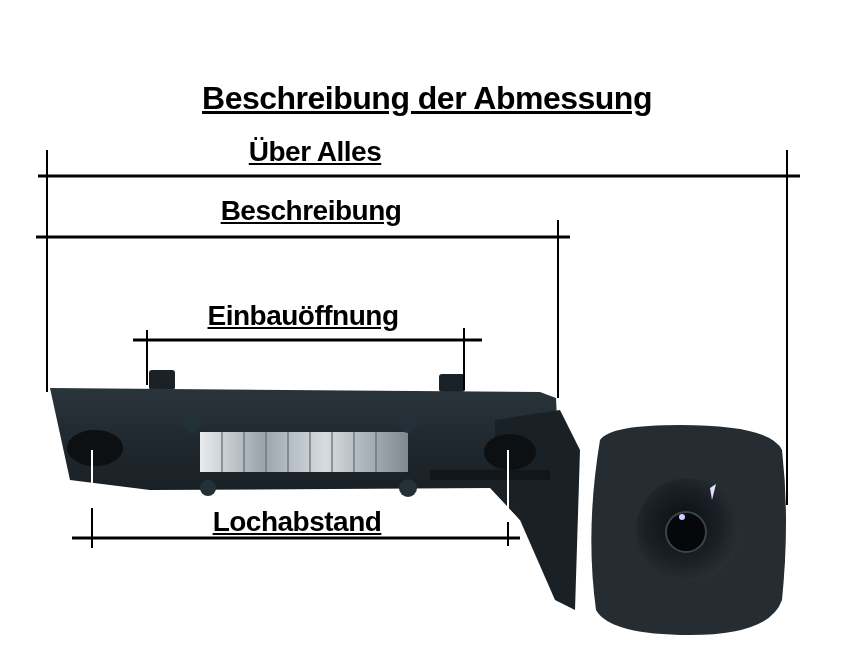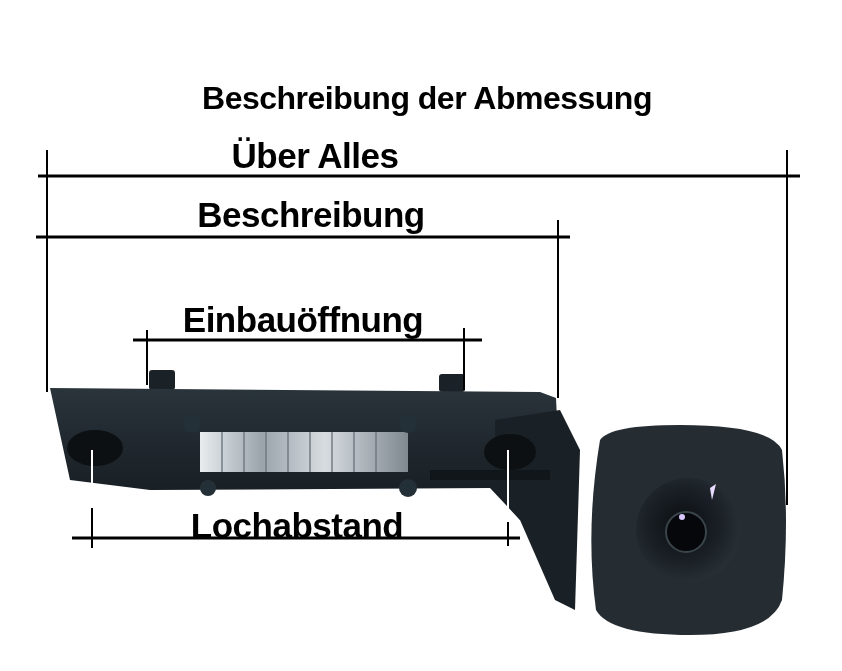--- a/index.html
+++ b/index.html
@@ -1,19 +1,19 @@
 <!DOCTYPE html>
 <html><head>
 <meta charset="utf-8">
 <style>
   html, body { margin: 0; padding: 0; background: #ffffff; }
   body { width: 842px; height: 671px; position: relative; overflow: hidden; font-family: "Liberation Sans", "DejaVu Sans", sans-serif; }
-  .label { position: absolute; font-weight: bold; color: #000; white-space: nowrap; transform: translateX(-50%); letter-spacing: -0.5px; }
+  .label { position: absolute; font-weight: bold; color: #000; white-space: nowrap; transform: translateX(-50%); letter-spacing: -0.5px; text-decoration: underline; }
   .title { font-size: 32px; top: 80px; }
-  .dim { font-size: 35px; }
+  .dim { font-size: 28px; }
   svg.stage { position: absolute; left: 0; top: 0; }
 </style>
 </head>
 <body>
 
 <svg class="stage" width="842" height="671" viewBox="0 0 842 671" xmlns="http://www.w3.org/2000/svg">
   <defs>
     <linearGradient id="bodyGrad" x1="0" y1="0" x2="0" y2="1">
       <stop offset="0" stop-color="#2a343b"></stop>
       <stop offset="0.5" stop-color="#1e262c"></stop>

